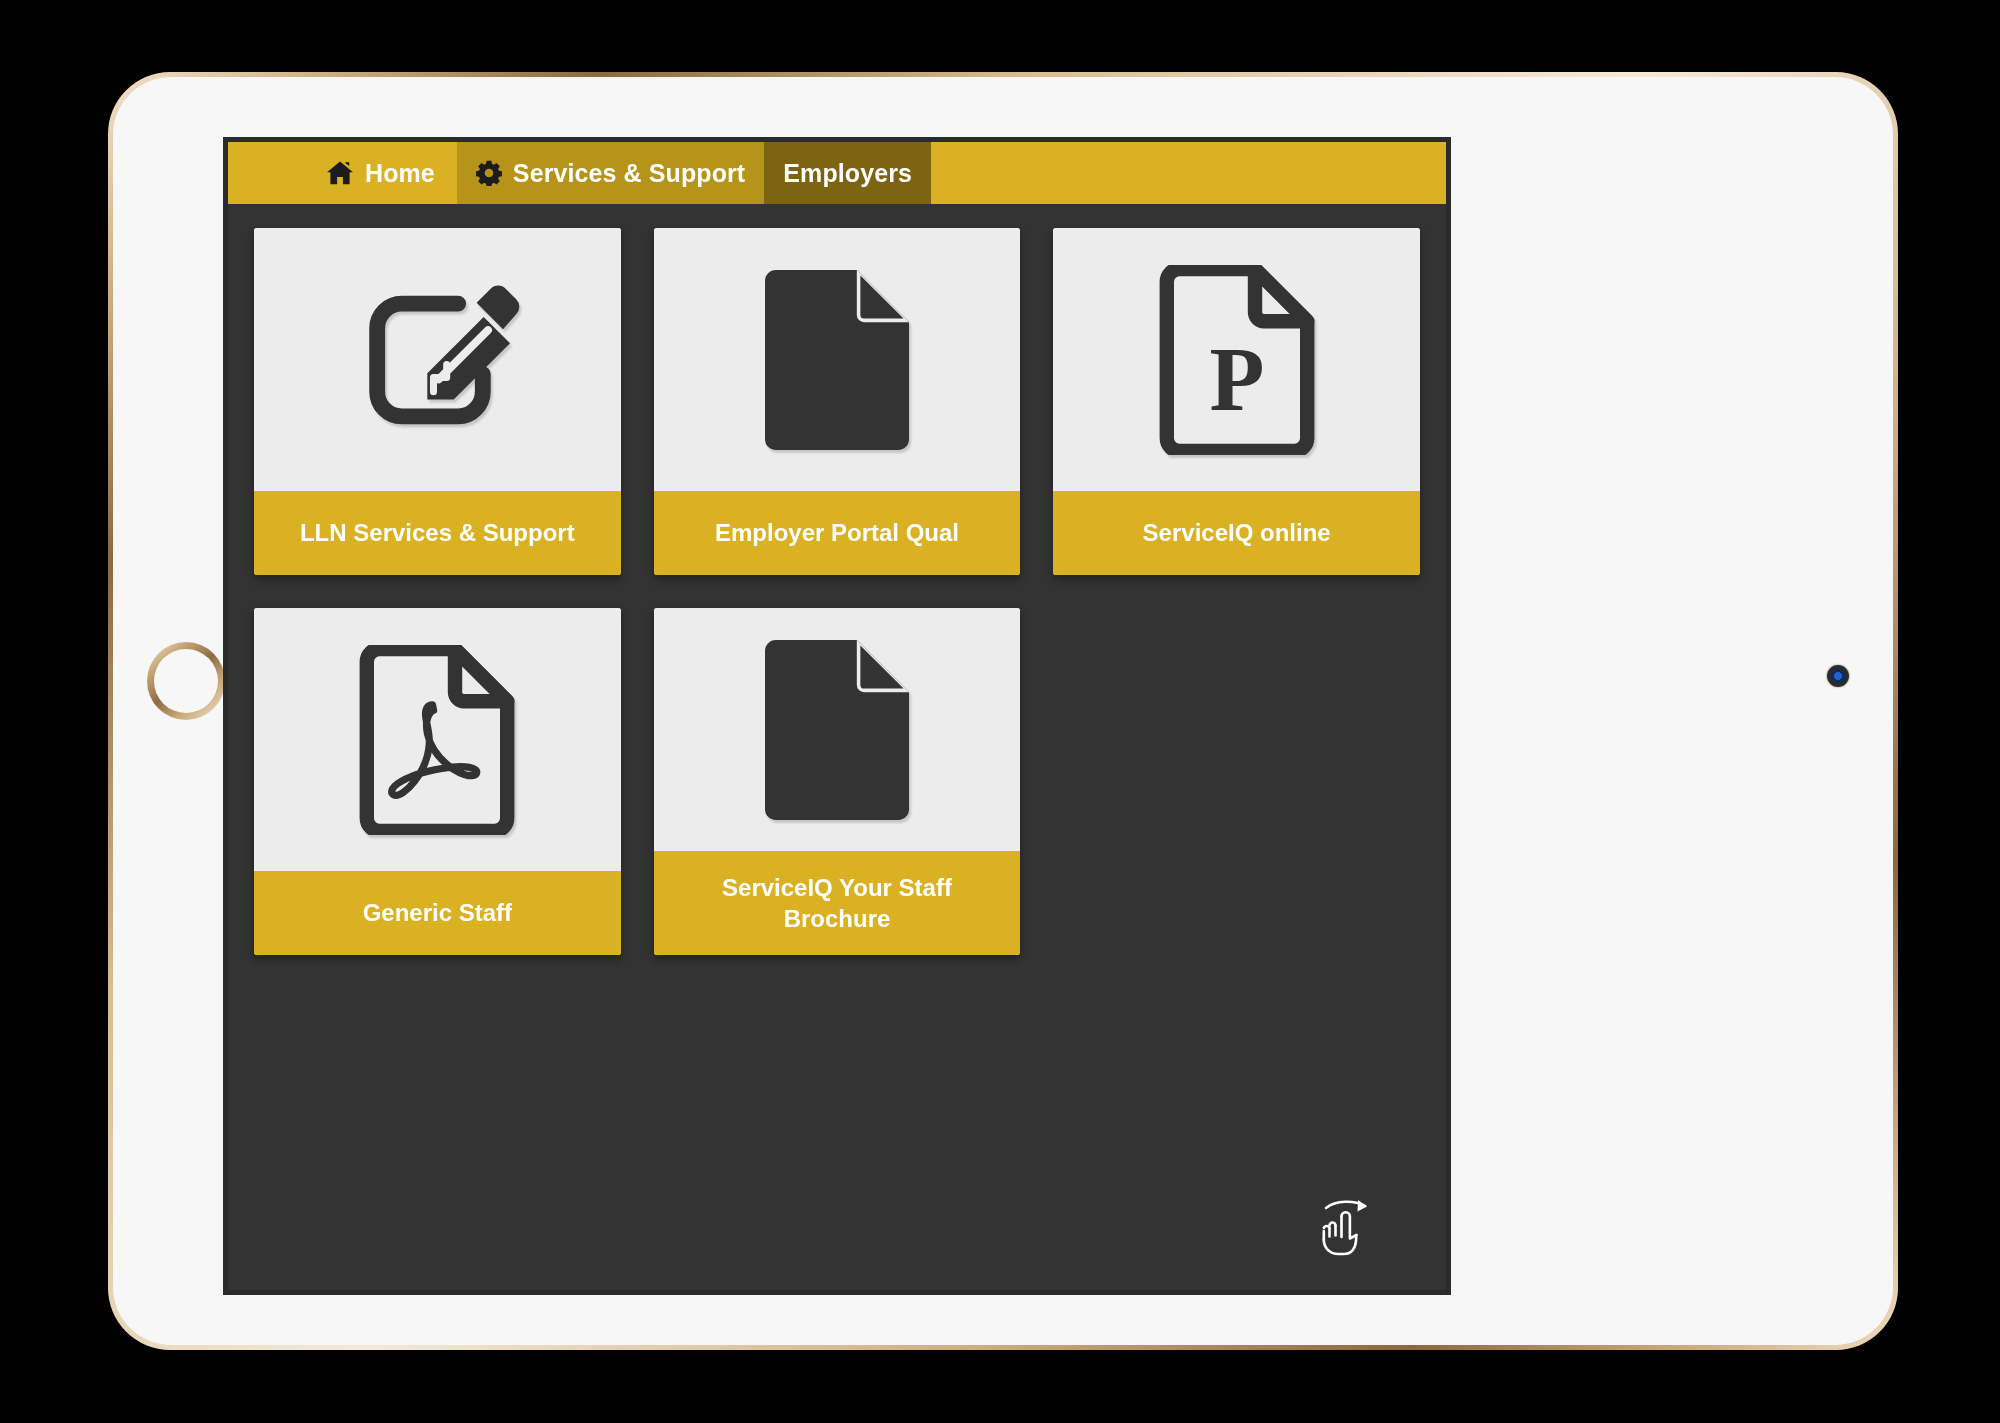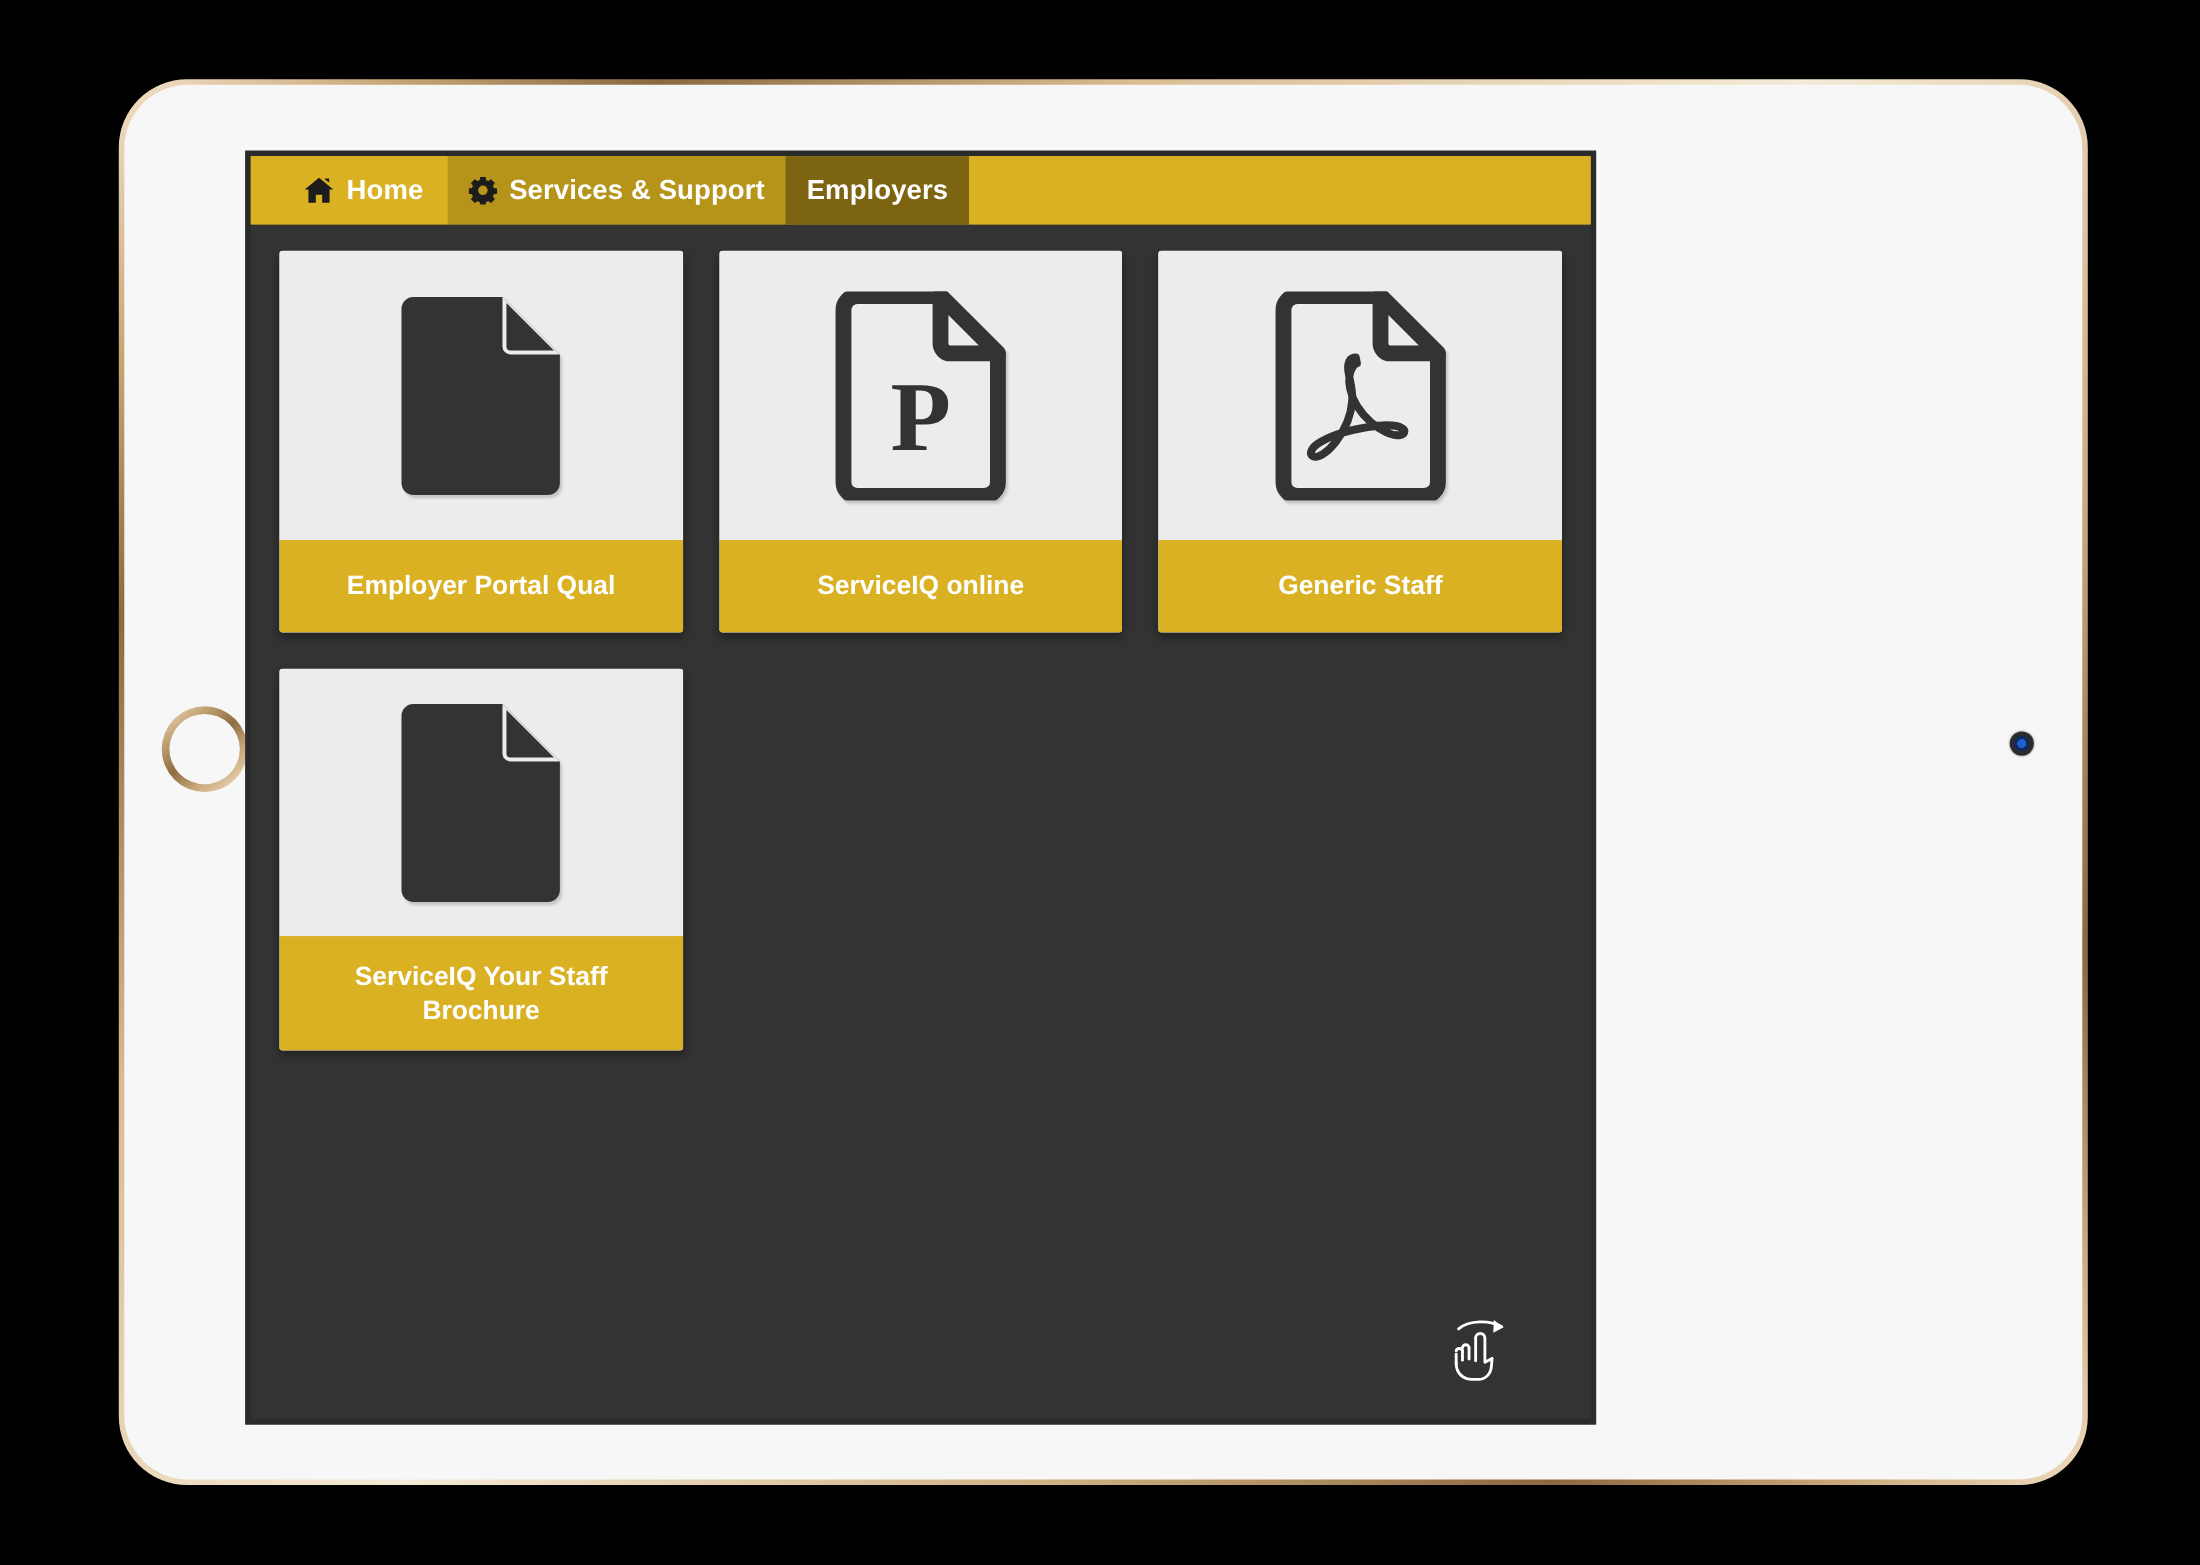--- a/index.html
+++ b/index.html
@@ -101,21 +101,21 @@
     align-items: center;
     gap: 11px;
     padding: 0 19px;
     color: #ffffff;
     font-size: 25px;
     font-weight: 600;
     letter-spacing: .1px;
     white-space: nowrap;
     cursor: pointer;
   }
-  .nav-tab.home   { background: #d9b122; padding-left: 48px; padding-right: 22px; }
+  .nav-tab.home   { background: #d9b122; padding-left: 98px; padding-right: 22px; }
   .nav-tab.level2 { background: #b59419; }
   .nav-tab.level3 { background: #7d6410; }
   .nav-spacer     { flex: 1 1 auto; background: #d9b122; }
 
   .nav-icon { display: inline-flex; align-items: center; color: #1c1c1c; }
   .nav-icon svg { display: block; }
 
   
   .grid {
     flex: 1 1 auto;
@@ -210,20 +210,34 @@
 
           <div class="nav-tab level3">
             <span>Employers</span>
           </div>
 
           <div class="nav-spacer"></div>
         </nav>
 
         <main class="grid">
 
+          <div class="card">
+            <div class="card-icon">
+              <svg width="176" height="176" viewBox="0 0 100 100" fill="none" stroke="#333333" stroke-width="9" stroke-linecap="round" stroke-linejoin="round">
+                <path d="M62 18 H30 a14 14 0 0 0 -14 14 V68 a14 14 0 0 0 14 14 H62 a14 14 0 0 0 14 -14 V58"></path>
+                <g stroke="none" fill="#333333">
+                  <path d="M44.5 72.5 L44.5 57.5 L76.5 25.5 L91.5 40.5 L59.5 72.5 Z"></path>
+                  <path d="M78.5 15.5 L86.5 7.5 a6 6 0 0 1 8.5 0 L101 13.5 a6 6 0 0 1 0 8.5 L93.5 30.5 Z" transform="translate(-6,2)"></path>
+                  <path d="M48 68 L48 60 L55.5 60 L55.5 52.5" fill="none" stroke="#ececec" stroke-width="4"></path>
+                </g>
+                <path d="M51 61 L79 33" stroke="#ececec" stroke-width="4.5"></path>
+              </svg>
+            </div>
+            <div class="card-label">LLN Services &amp; Support</div>
+          </div>
 
           <div class="card">
             <div class="card-icon">
               <svg width="162" height="184" viewBox="0 0 90 102" fill="#333333">
                 <path d="M5 7 a6 6 0 0 1 6 -6 H56 L85 30 V95 a6 6 0 0 1 -6 6 H11 a6 6 0 0 1 -6 -6 Z"></path>
                 <path d="M56 1 L85 30 H60 a4 4 0 0 1 -4 -4 Z" fill="#ececec"></path>
                 <path d="M58 4 L82 28 H60 a2 2 0 0 1 -2 -2 Z" fill="#333333"></path>
               </svg>
             </div>
             <div class="card-label">Employer Portal Qual</div>

